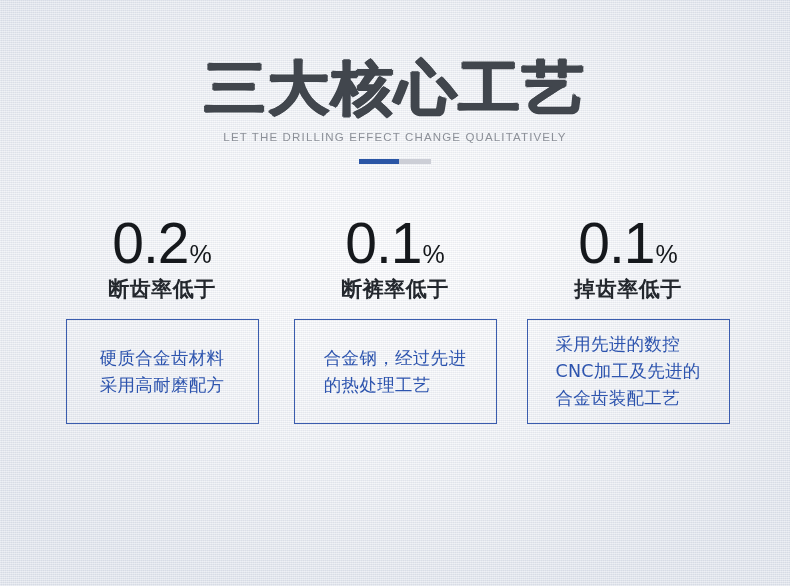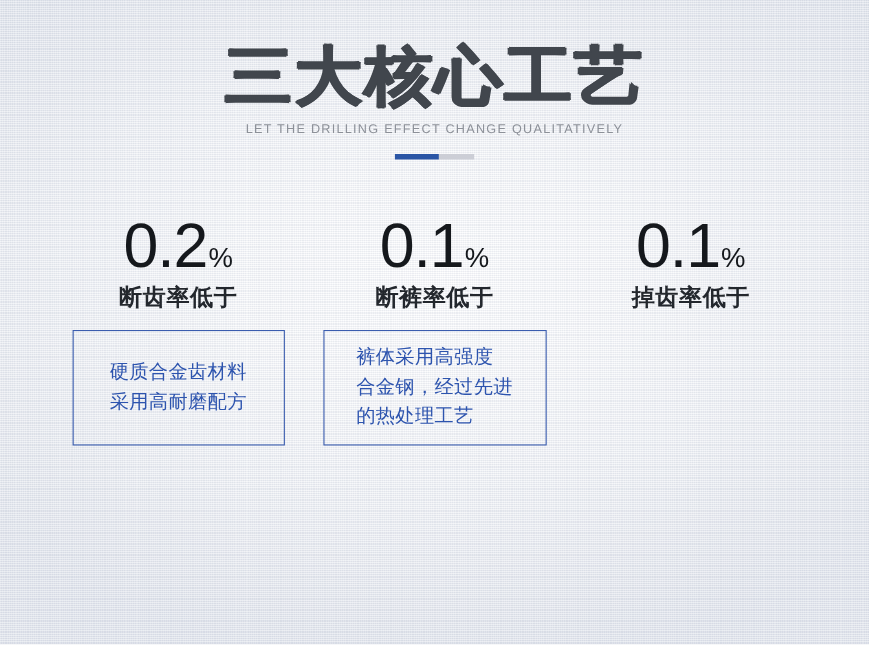--- a/index.html
+++ b/index.html
@@ -46,21 +46,21 @@
   #content {
     position: relative;
     z-index: 2;
     width: 790px;
     height: 586px;
   }
 
   
   .header {
     text-align: center;
-    padding-top: 38px;
+    padding-top: 57px;
   }
 
   .title-main {
     font-family: "DejaVu Sans", "Liberation Sans", sans-serif;
     font-size: 58px;
     line-height: 62px;
     font-weight: 700;
     letter-spacing: 2px;
     color: #41464d;
     transform: scaleX(1.06);
@@ -207,30 +207,36 @@
       </div>
 
       <div class="stat-col">
         <div class="pct-row">
           <span class="pct-value">0.1</span>
           <span class="pct-sign">%</span>
         </div>
         <div class="stat-label">断裤率低于</div>
         <div class="stat-box wide">
           <div class="box-lines lefted">
-            <div>裤体采用高强度</div>
             <div>合金钢，经过先进</div>
             <div>的热处理工艺</div>
           </div>
         </div>
       </div>
 
       <div class="stat-col">
         <div class="pct-row">
           <span class="pct-value">0.1</span>
           <span class="pct-sign">%</span>
         </div>
         <div class="stat-label">掉齿率低于</div>
+        <div class="stat-box wide">
+          <div class="box-lines lefted">
+            <div>采用先进的数控</div>
+            <div>CNC加工及先进的</div>
+            <div>合金齿装配工艺</div>
+          </div>
+        </div>
       </div>
 
     </div>
   </div>
 </div>
 
 </body></html>

